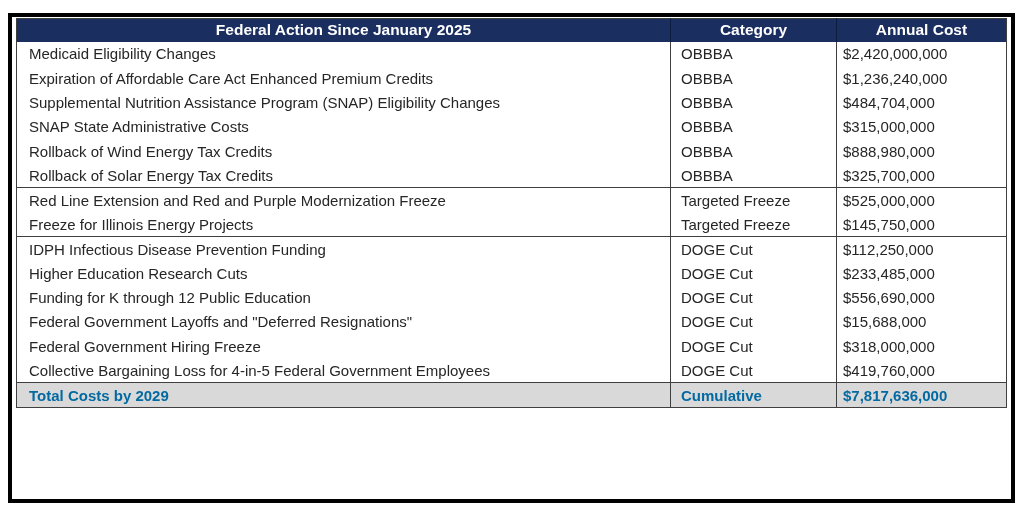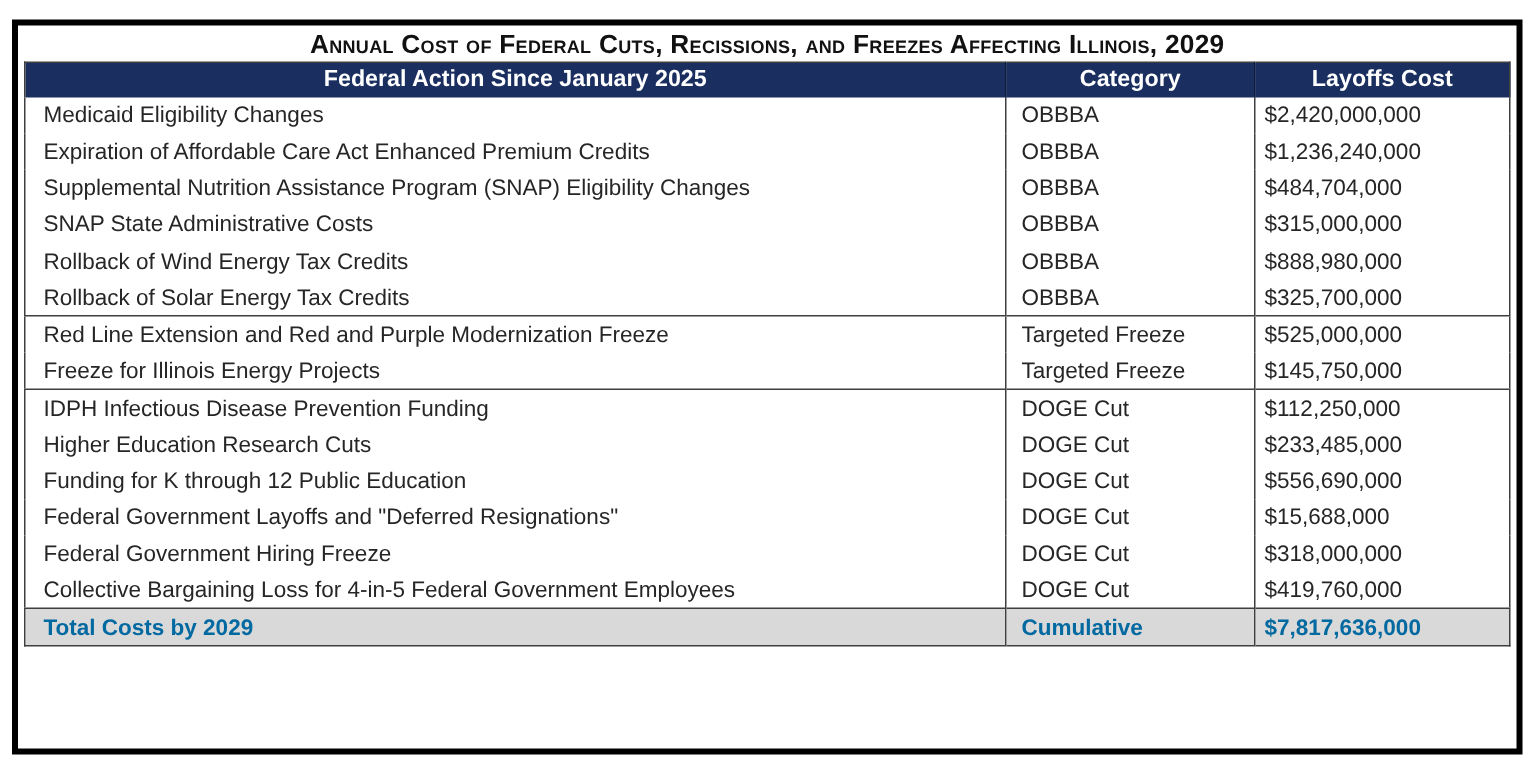--- a/index.html
+++ b/index.html
@@ -70,33 +70,32 @@
   tbody tr.total-row td {
     background: var(--total-bg, #d9d9d9);
     font-weight: bold;
     color: #0369a1;
   }
 </style>
 </head>
 <body>
 
 <div class="outer-frame">
-  <div class="page-title">Annual Cost of Federal Cuts, Recissions, and Freezes Affecting Illinois, 2029</div>
 
   <table class="cost-table">
     <colgroup>
       <col class="c-action">
       <col class="c-category">
       <col class="c-cost">
     </colgroup>
     <thead>
       <tr>
         <th>Federal Action Since January 2025</th>
         <th>Category</th>
-        <th>Layoffs Cost</th>
+        <th>Annual Cost</th>
       </tr>
     </thead>
     <tbody>
         <tr>
           <td>Medicaid Eligibility Changes</td>
           <td>OBBBA</td>
           <td>$2,420,000,000</td>
         </tr>
         <tr>
           <td>Expiration of Affordable Care Act Enhanced Premium Credits</td>

